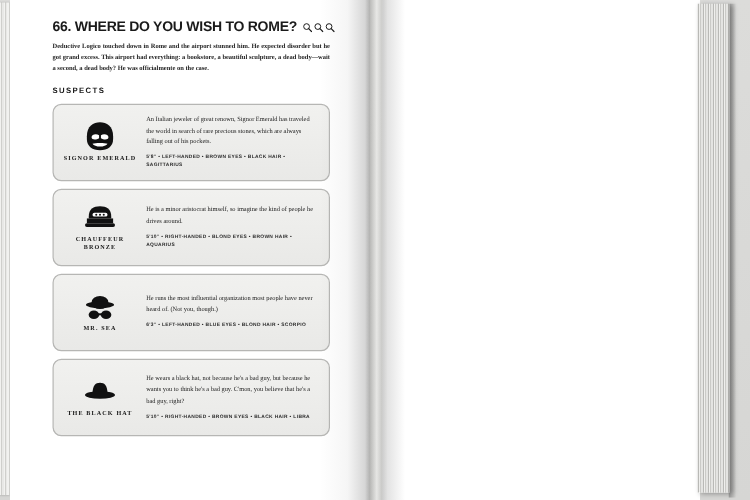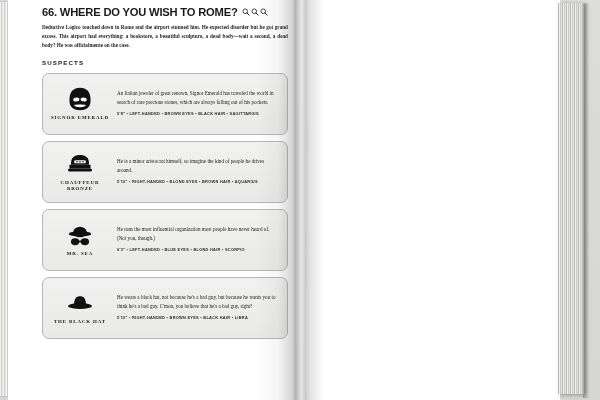--- a/index.html
+++ b/index.html
@@ -117,21 +117,21 @@
     font-family:"Liberation Serif", serif;
     font-size:5.1px; line-height:1.75; color:#1c1c1c;
   }
   .suspect-attrs{
     margin-top:4px;
     font-family:"Liberation Sans", sans-serif;
     font-weight:700; font-size:3.9px; letter-spacing:.28px;
     color:#2a2a2a; line-height:1.75; text-transform:uppercase;
   }
 
-  .pad-l{ position:absolute; left:34px; top:6px; width:246px; }
+  .pad-l{ position:absolute; left:34px; top:16px; width:222px; }
   .mt10{ margin-top:9px; }
   .mt7{ margin-top:7px; }
 </style>
 </head>
 <body>
 
 <div id="stage">
   <div class="book">
 
     <div class="stack-left"></div>

